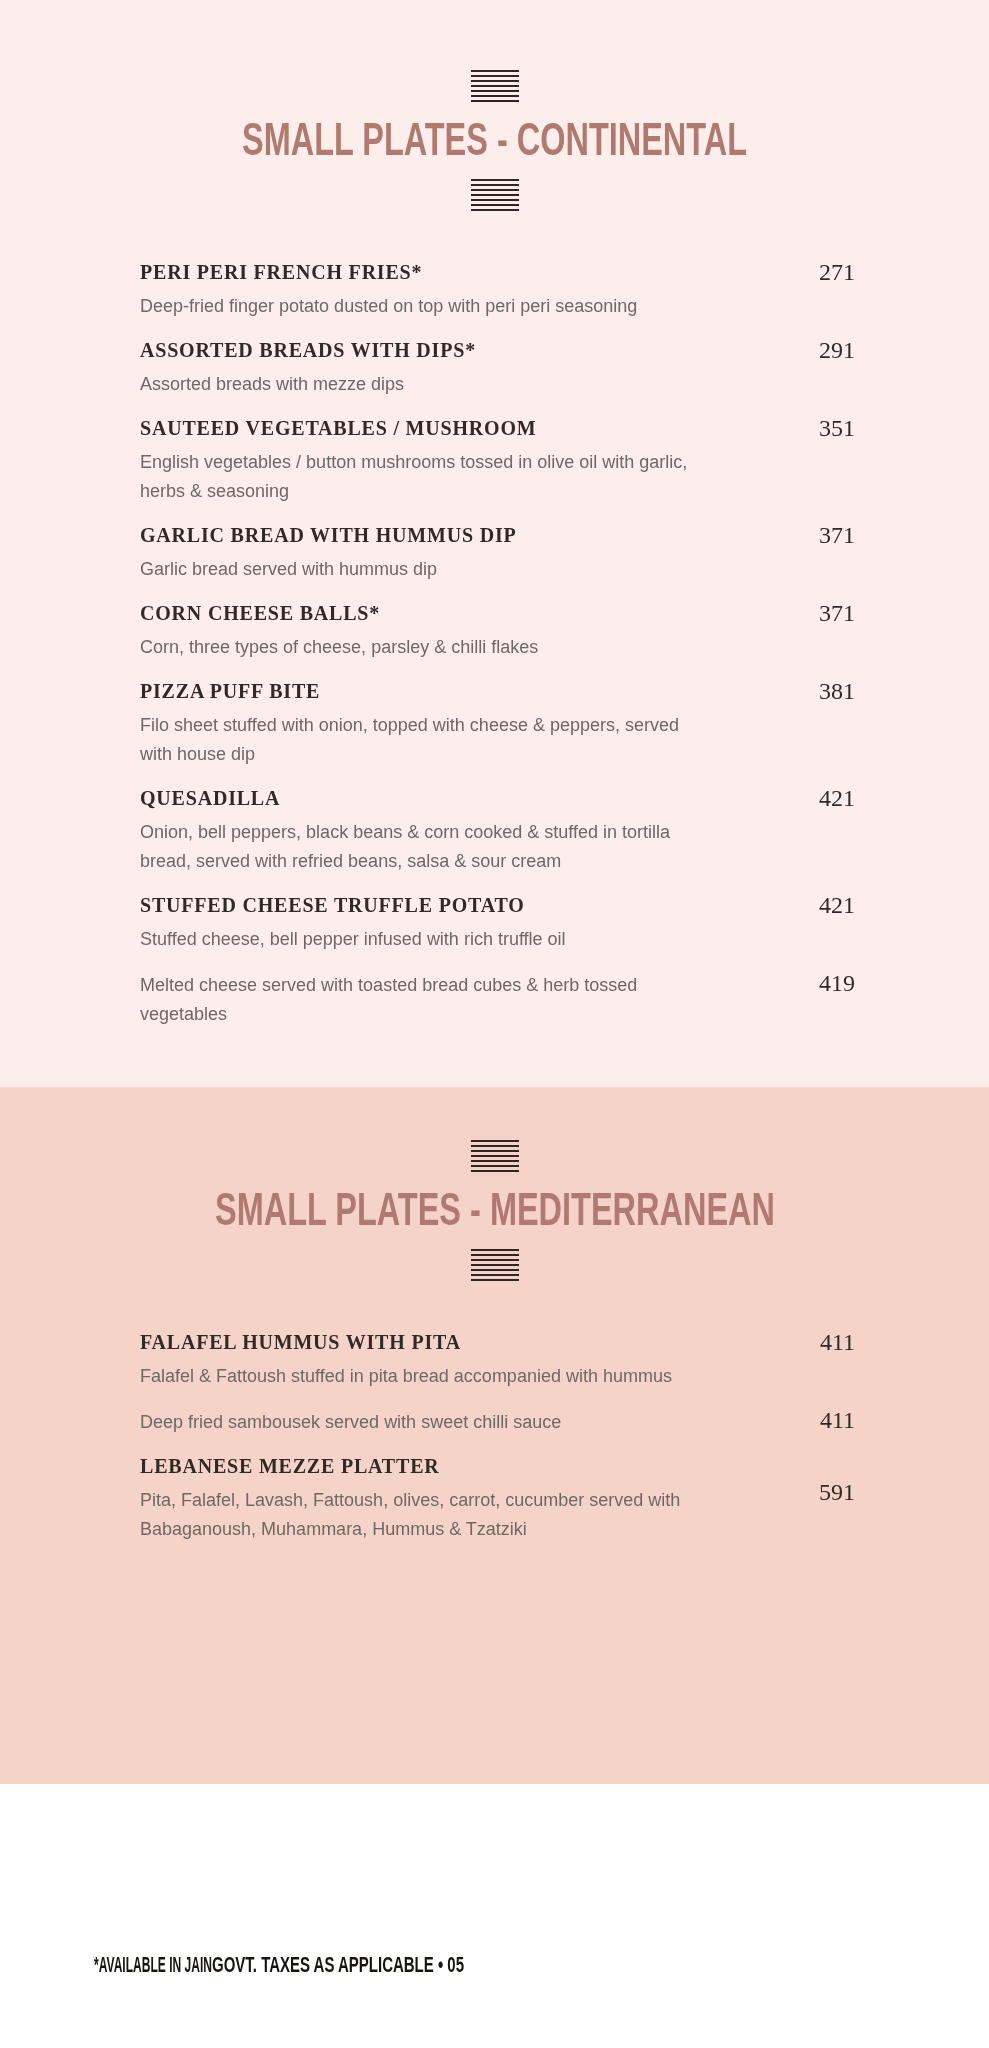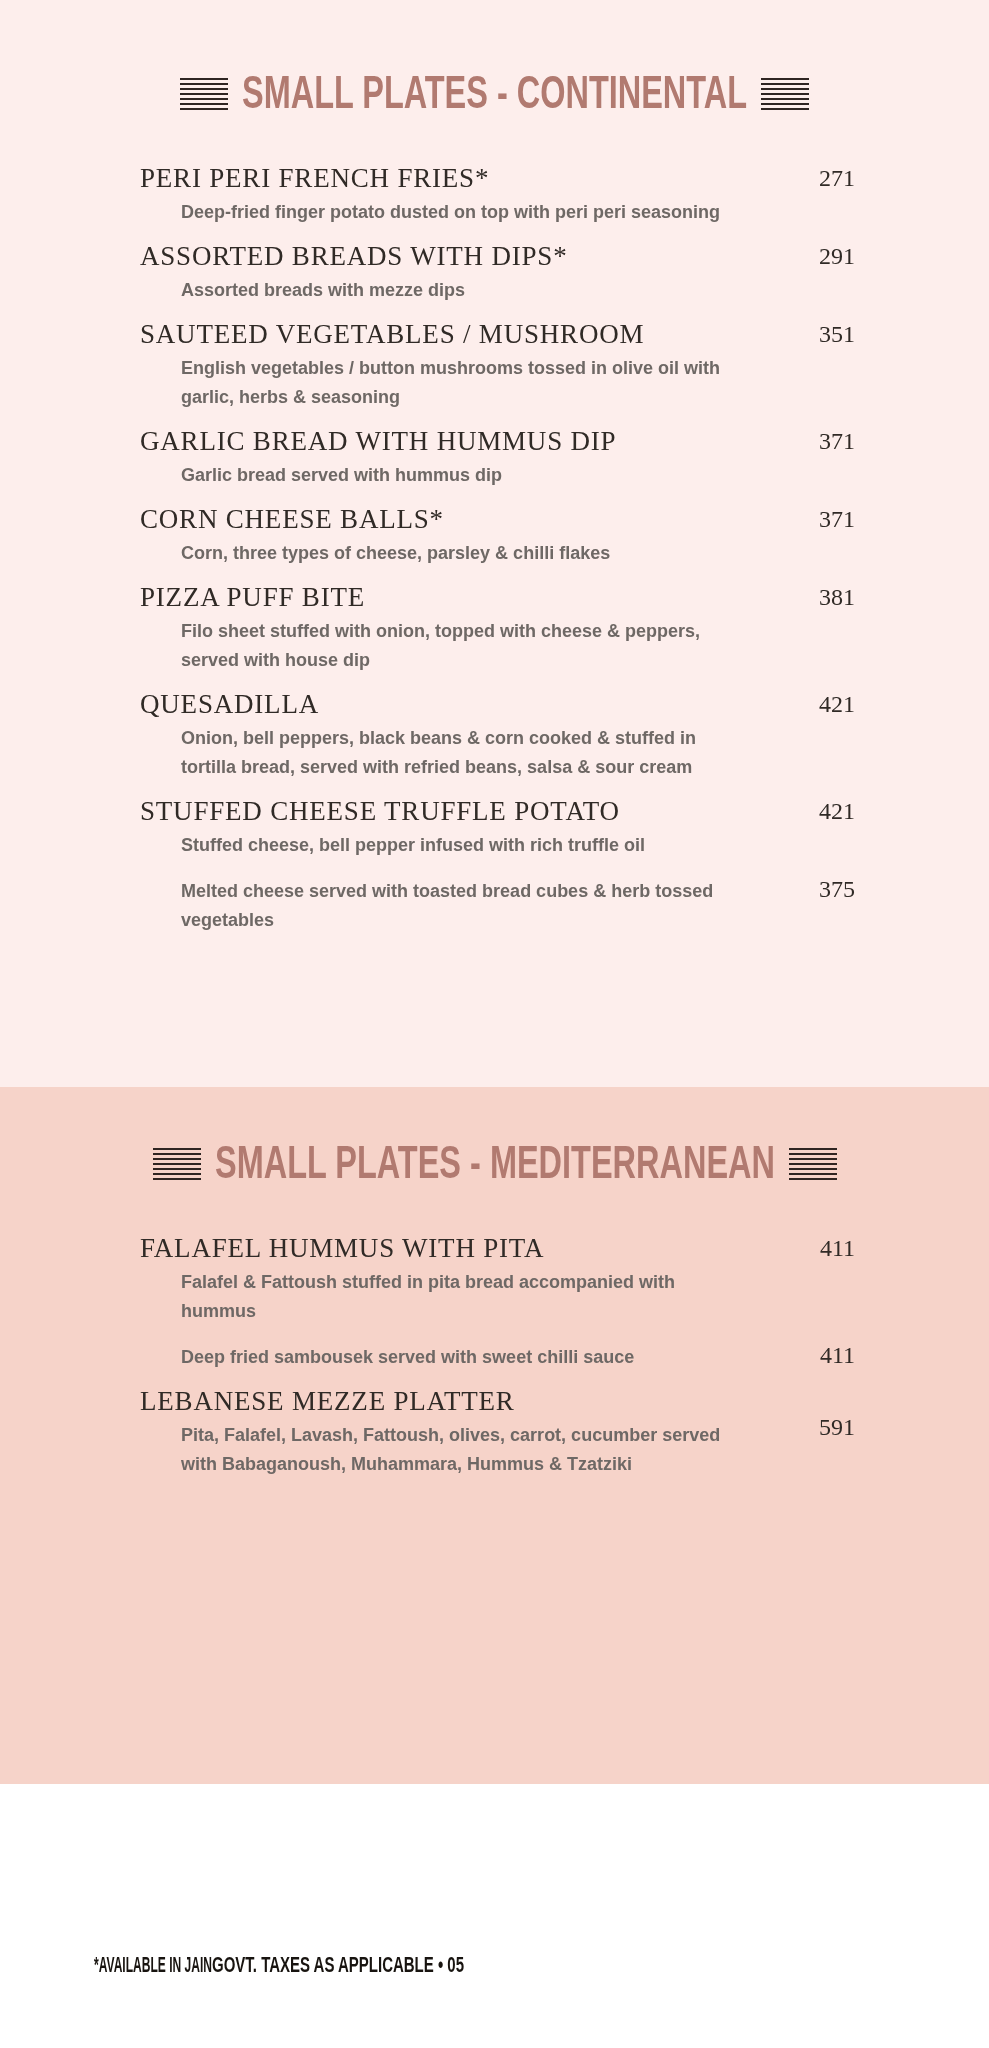--- a/index.html
+++ b/index.html
@@ -30,20 +30,21 @@
     height: 697px;
     padding-top: 53px;
     position: relative;
   }
   .section-header {
     display: flex;
     align-items: center;
     justify-content: center;
     gap: 14px;
     margin-bottom: 44px;
+    flex-direction: column;
   }
   .deco-rule {
     width: 48px;
     height: 33px;
     background: repeating-linear-gradient(to bottom, var(--rule) 0 2px, transparent 2px 5px);
   }
   .header-svg { display: block; }
   .header-svg text {
     font-family: "Liberation Sans", sans-serif;
     font-weight: 700;
@@ -56,35 +57,34 @@
   }
   .menu-item {
     display: flex;
     justify-content: space-between;
     align-items: flex-start;
     margin-bottom: 13px;
   }
   .item-left { max-width: 585px; }
   .item-name {
     font-family: "Liberation Serif", serif;
-    font-size: 27px;
+    font-size: 20px;
     line-height: 32px;
     letter-spacing: 0.8px;
     color: var(--ink);
-    font-weight: 400;
+    font-weight: 700;
   }
   .item-desc {
     font-family: "Liberation Sans", sans-serif;
     font-size: 18px;
     line-height: 29px;
     color: var(--desc);
     max-width: 550px;
     margin-top: 4px;
-    font-weight: 700;
-    margin-left: 41px;
+    font-weight: 400;
   }
   .item-price {
     font-family: "Liberation Serif", serif;
     font-size: 24px;
     line-height: 32px;
     color: var(--ink);
     white-space: nowrap;
     padding-left: 20px;
   }
   .price-mid { margin-top: 26px; }
@@ -184,21 +184,21 @@
           <div class="item-name">STUFFED CHEESE TRUFFLE POTATO</div>
           <div class="item-desc">Stuffed cheese, bell pepper infused with rich truffle oil</div>
         </div>
         <div class="item-price">421</div>
       </div>
 
       <div class="menu-item">
         <div class="item-left">
           <div class="item-desc">Melted cheese served with toasted bread cubes &amp; herb tossed vegetables</div>
         </div>
-        <div class="item-price">375</div>
+        <div class="item-price">419</div>
       </div>
 
     </div>
   </div>
 
   <div class="section-bottom">
 
     <div class="section-header">
       <div class="deco-rule"></div>
       <svg class="header-svg" width="560" height="48" viewBox="0 0 560 48">

